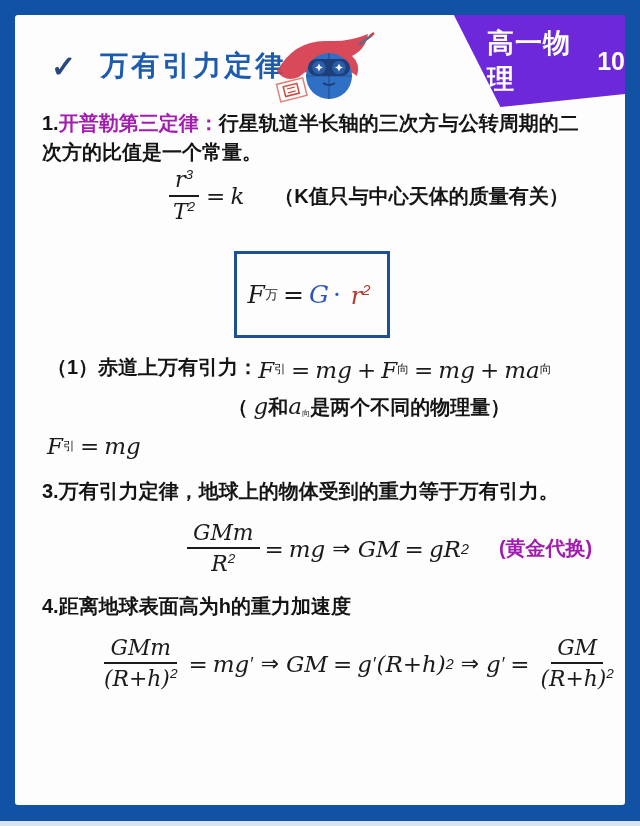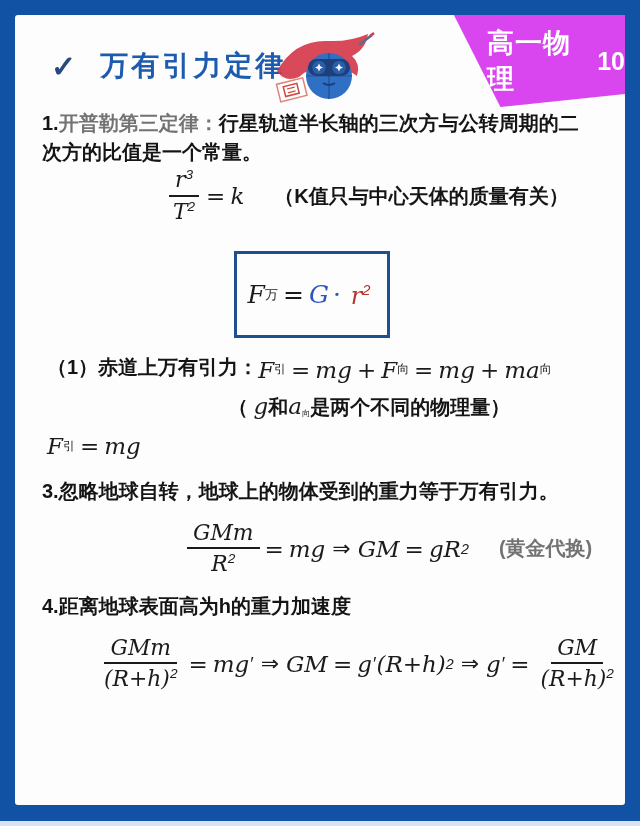--- a/index.html
+++ b/index.html
@@ -10,34 +10,34 @@
     font-family:"Liberation Sans", sans-serif;
   }
   .bottom-strip{ position:absolute; left:0; right:0; bottom:0; height:5px; background:#d9e2ef; }
   .paper{
     position:absolute; left:15px; top:15px; width:610px; height:790px;
     background:#fdfdfd; border-radius:3px;
   }
   
   .wedge{
     position:absolute; right:0; top:0; width:186px; height:92px;
-    background:#d946ef;
+    background:#6d28d9;
     clip-path:polygon(8% 0, 100% 0, 100% 86%, 33% 100%);
     display:flex; align-items:center; justify-content:flex-start;
     padding-left:48px; color:#fff;
   }
   .wedge .course{ font-size:27px; font-weight:700; letter-spacing:1px; }
   .wedge .pnum{ font-size:25px; font-weight:700; margin-left:24px; }
   .title-row{ position:absolute; left:36px; top:32px; display:flex; align-items:center; }
   .check{ color:#27497e; font-size:30px; font-weight:700; margin-right:24px; }
   .title{ color:#1d5bae; font-size:28px; font-weight:800; letter-spacing:3px; }
   .mascot{ position:absolute; left:256px; top:16px; width:112px; height:80px; }
   
   .cjk{ font-size:20px; font-weight:700; color:#151515; line-height:29px; }
-  .blue{ color:#737373; }
+  .blue{ color:#a21caf; }
   .abs{ position:absolute; }
   
   .mrow{ display:flex; align-items:center; }
   .mi{ font-family:"DejaVu Serif", serif; font-style:italic; }
   .mo{ font-family:"DejaVu Serif", serif; font-style:normal; margin:0 5px; }
   .arr{ font-family:"DejaVu Sans", sans-serif; font-style:normal; margin:0 7px; font-size:0.95em; }
   .math{ font-size:23px; color:#1b1b1b; }
   .frac{ display:inline-flex; flex-direction:column; align-items:center; vertical-align:middle; font-size:0.95em; }
   .frac .num{ padding:0 6px 2px; border-bottom:2px solid currentColor; text-align:center; }
   .frac .den{ padding:2px 6px 0; text-align:center; }
@@ -144,21 +144,21 @@
     <div class="abs" style="left:32px; top:418px; white-space:nowrap;">
       <span class="inline-math math">
           <span class="mi">F</span>
           <sub class="cjks">引</sub>
           <span class="mo">=</span>
           <span class="mi">mg</span>
         </span>
     </div>
 
     <div class="abs cjk" style="left:27px; top:462px; width:570px;">
-      <span>3.</span><span>忽略地球自转，地球上的物体受到的重力等于万有引力。</span>
+      <span>3.</span><span>万有引力定律，地球上的物体受到的重力等于万有引力。</span>
     </div>
 
     <div class="abs mrow math" style="left:172px; top:505px;">
       <span class="frac">
         <span class="num mi">GMm</span>
         <span class="den"><span class="mi">R</span><sup class="s">2</sup></span>
       </span>
       <span class="mo">=</span>
       <span class="mi">mg</span>
       <span class="arr">⇒</span>

